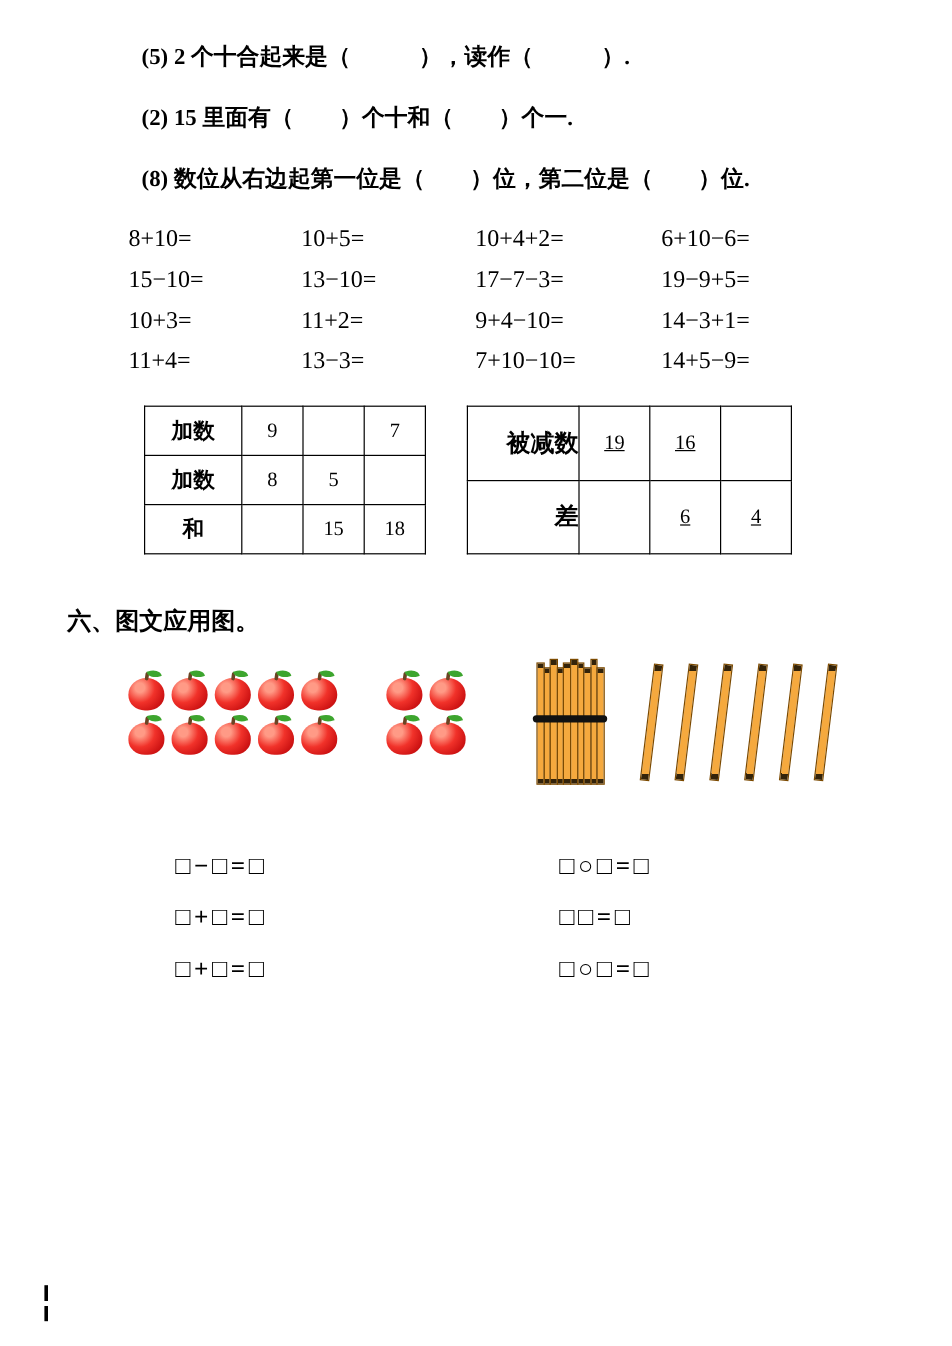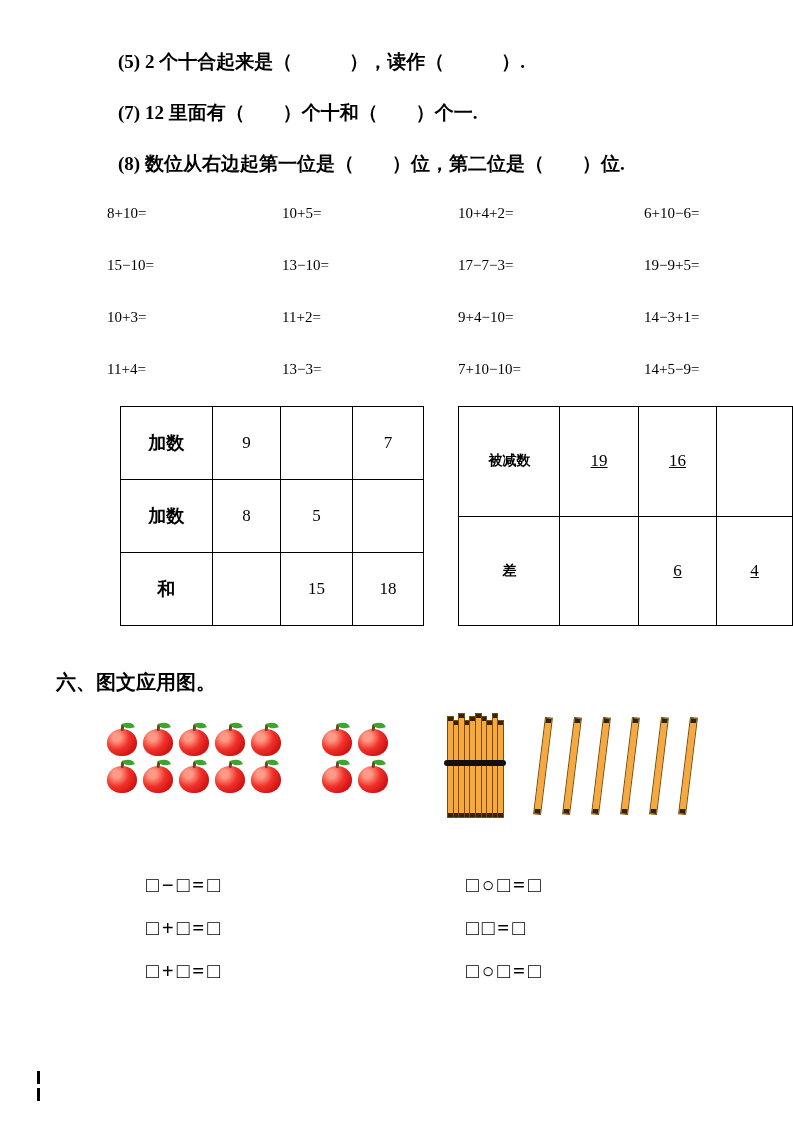--- a/index.html
+++ b/index.html
@@ -1,38 +1,38 @@
 <!DOCTYPE html>
 <html><head>
 <meta charset="utf-8">
 <style>
   html,body{margin:0;padding:0;background:#fff;}
   body{width:793px;height:1122px;font-family:"Liberation Serif","DejaVu Serif",serif;color:#000;}
   .page{position:relative;width:793px;height:1122px;overflow:hidden;background:#fff;}
 
   
-  .questions{padding-top:50px;margin-left:118px;font-size:19px;font-weight:bold;}
+  .questions{padding-top:36px;margin-left:118px;font-size:19px;font-weight:bold;}
   .q{margin-bottom:28px;line-height:23px;}
 
   
   .sec-title{font-size:20px;font-weight:bold;line-height:24px;}
   .calc-title{margin:6px 0 0 76px;}
   .pic-title{margin:44px 0 0 56px;}
 
   
-  .probs{display:grid;grid-template-columns:144px 145px 155px 130px;row-gap:13px;margin:28px 0 0 107px;font-size:15px;line-height:21px;gap:31px;}
+  .probs{display:grid;grid-template-columns:144px 145px 155px 130px;row-gap:13px;margin:28px 0 0 107px;font-size:20px;line-height:21px;}
 
   
   .tables{display:flex;margin:26px 0 0 120px;}
   table{border-collapse:collapse;}
-  td{border:1.6px solid #000;height:40px;text-align:center;font-size:17px;padding:16px;}
+  td{border:1.6px solid #000;height:40px;text-align:center;font-size:17px;padding:0;}
   .t1 .lbl{width:80px;font-weight:bold;font-size:18px;}
   .t1 .d{width:50px;}
   .t2{margin-left:34px;}
-  .t2 .lbl{width:92px;font-weight:bold;font-size:14px;}
+  .t2 .lbl{width:92px;font-weight:bold;font-size:20px;text-align:right;}
   .t2 .d{width:58px;text-decoration:underline;}
 
   
   .images-row{display:flex;align-items:flex-start;margin:20px 0 0 104px;height:106px;}
   .apples{display:flex;flex-wrap:wrap;margin-top:14px;}
   .g1{width:185px;}
   .g2{width:76px;margin-left:30px;}
   .apple{position:relative;width:30px;height:27px;margin:1px 3px 9px 3px;
     background:radial-gradient(circle at 32% 30%,#ff9a86 0 14%,#f1322a 45%,#cf1414 75%,#a80d0d 100%);
     border-radius:50% 50% 46% 46%;}
@@ -60,21 +60,21 @@
   .corner-mark{position:absolute;left:37px;top:1071px;width:2.5px;height:30px;
     background:linear-gradient(#000 0 13px,transparent 13px 17px,#000 17px 30px);}
 </style>
 </head>
 <body>
 
 <div class="page">
 
   <div class="questions">
     <div class="q">(5) 2 个十合起来是（　　　），读作（　　　）.</div>
-    <div class="q">(7) 12 里面有（　　）个十和（　　）个一.</div>
+    <div class="q">(2) 15 里面有（　　）个十和（　　）个一.</div>
     <div class="q">(8) 数位从右边起第一位是（　　）位，第二位是（　　）位.</div>
   </div>
 
 
   <div class="probs">
     <div class="prob">8+10=</div>
     <div class="prob">10+5=</div>
     <div class="prob">10+4+2=</div>
     <div class="prob">6+10−6=</div>
     <div class="prob">15−10=</div>

